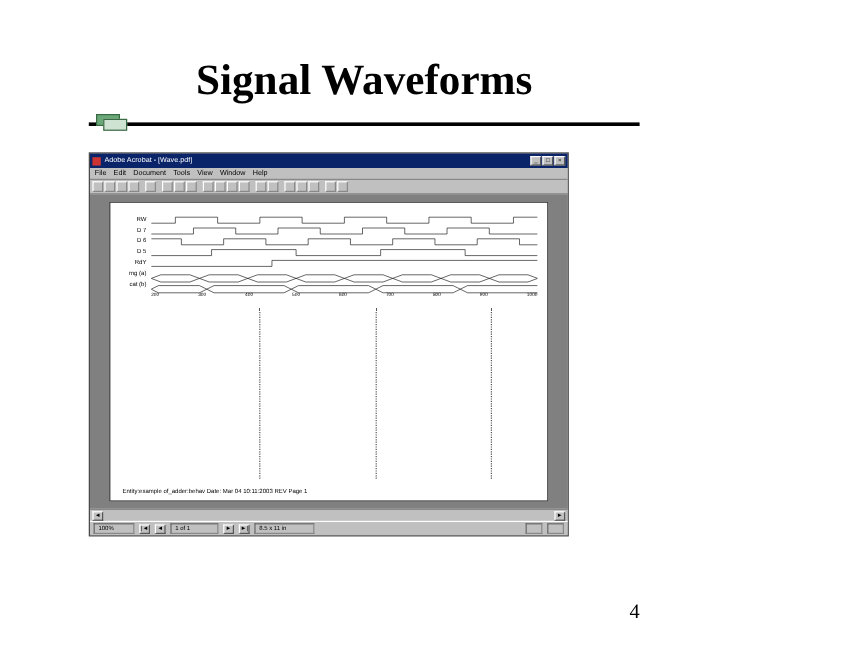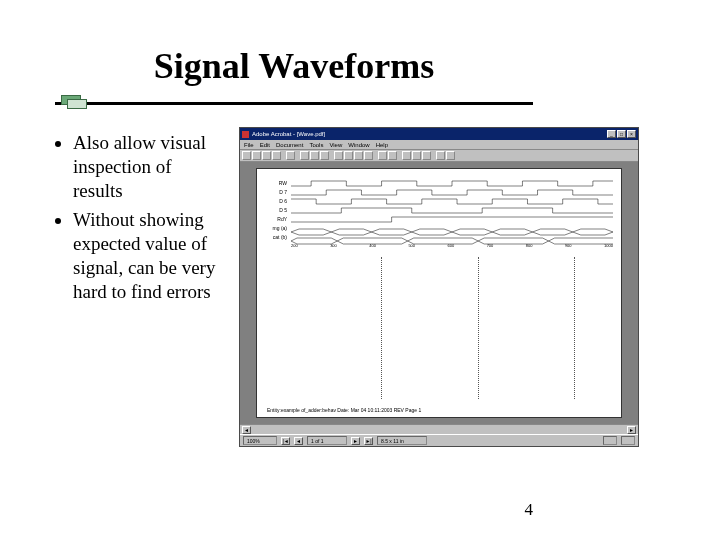--- a/index.html
+++ b/index.html
@@ -1,17 +1,17 @@
 <!DOCTYPE html>
 <html><head>
 <meta charset="utf-8">
 <style>
   * { box-sizing: border-box; margin: 0; padding: 0; }
   html, body { width: 720px; height: 540px; background: #fff; font-family: "Times New Roman", serif; }
-  .slide { position: relative; width: 588px; height: 540px; padding: 45px 55px 30px 55px; }
+  .slide { position: relative; width: 588px; height: 540px; padding: 45px 55px 30px 74px; }
   .title { font-size: 36px; text-align: center; margin-bottom: 8px; }
   .divider-wrap { position: relative; height: 16px; margin-bottom: 16px; }
   .divider-line { position: absolute; left: 0; right: 0; top: 7px; height: 3px; background: #000; }
   .divider-box { position: absolute; left: 6px; top: 0; width: 28px; height: 14px; }
   .divider-box .back { position: absolute; left: 0; top: 0; width: 20px; height: 10px; background: #6aa877; border: 1px solid #3a6a44; }
   .divider-box .front { position: absolute; left: 6px; top: 4px; width: 20px; height: 10px; background: #cfe3d2; border: 1px solid #3a6a44; }
   .content { display: flex; gap: 14px; }
   .bullets { flex: 0 0 170px; font-size: 19px; line-height: 1.25; padding-top: 4px; }
   .bullets li { list-style: disc; margin-left: 18px; margin-bottom: 6px; }
   .screenshot { flex: 1 1 auto; }
@@ -54,24 +54,20 @@
   <div class="divider-wrap">
     <div class="divider-line"></div>
     <div class="divider-box">
       <div class="back"></div>
         <div class="front"></div>
     </div>
   </div>
 
   <div class="content">
 
-    <ul class="bullets">
-      <li>Also allow visual inspection of results</li>
-      <li>Without showing expected value of signal, can be very hard to find errors</li>
-    </ul>
 
     <div class="screenshot">
       <div class="app-window">
 
         <div class="titlebar">
           <div class="app-icon"></div>
           <div class="titlebar-text">Adobe Acrobat - [Wave.pdf]</div>
           <div class="winbtns">
             <div class="winbtn">_</div>
             <div class="winbtn">□</div>

